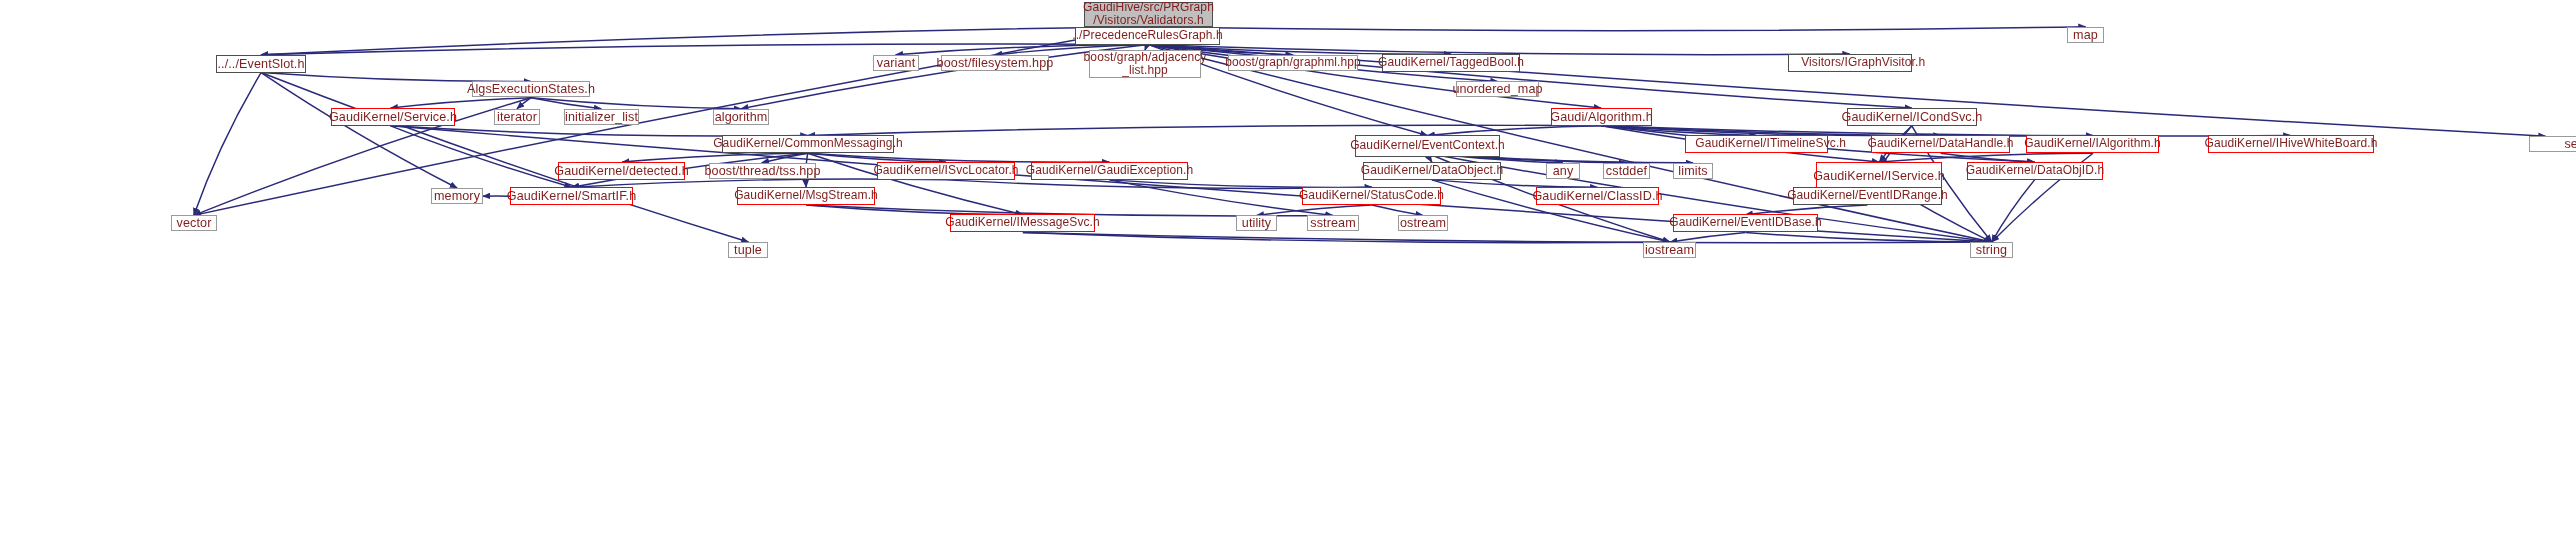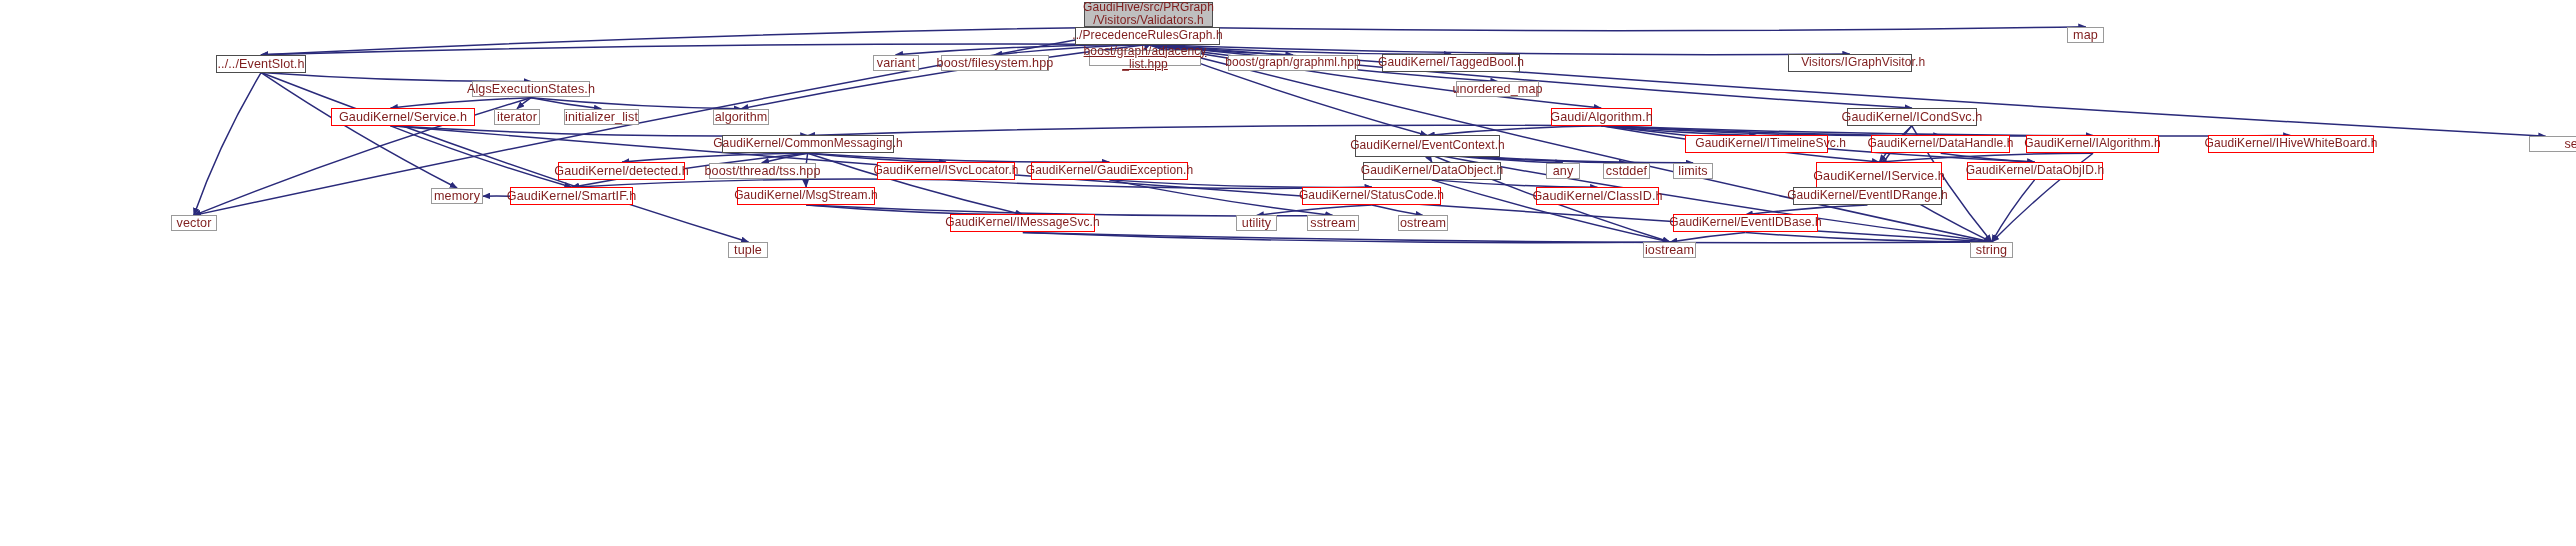--- a/index.html
+++ b/index.html
@@ -150,28 +150,28 @@
       </g>
   </svg>
   <div id="node-layer">
       <div class="node root small" style="left: 1084px; top: 1.5px; width: 129px; height: 25px;"><span>GaudiHive/src/PRGraph
 /Visitors/Validators.h</span></div>
       <div class="node dark small" style="left: 1075px; top: 27px; width: 145px; height: 18px;"><span>../PrecedenceRulesGraph.h</span></div>
       <div class="node" style="left: 2067px; top: 27px; width: 37px; height: 16.3px;"><span>map</span></div>
       <div class="node dark" style="left: 216px; top: 55px; width: 90px; height: 18px;"><span>../../EventSlot.h</span></div>
       <div class="node" style="left: 873px; top: 55px; width: 46px; height: 16.3px;"><span>variant</span></div>
       <div class="node" style="left: 941px; top: 55px; width: 108px; height: 16.3px;"><span>boost/filesystem.hpp</span></div>
-      <div class="node small" style="left: 1089px; top: 50px; width: 112px; height: 16px; text-decoration: underline;"><span>boost/graph/adjacency
+      <div class="node small" style="left: 1089px; top: 50px; width: 112px; height: 28px;"><span>boost/graph/adjacency
 _list.hpp</span></div>
       <div class="node small" style="left: 1228px; top: 55px; width: 130px; height: 16.3px;"><span>boost/graph/graphml.hpp</span></div>
       <div class="node dark small" style="left: 1382px; top: 54px; width: 138px; height: 18px;"><span>GaudiKernel/TaggedBool.h</span></div>
       <div class="node dark small" style="left: 1788px; top: 54px; width: 124px; height: 18px; padding-left: 30px;"><span>Visitors/IGraphVisitor.h</span></div>
       <div class="node" style="left: 472px; top: 81px; width: 118px; height: 16.3px;"><span>AlgsExecutionStates.h</span></div>
       <div class="node" style="left: 1456px; top: 81px; width: 83px; height: 16.3px;"><span>unordered_map</span></div>
-      <div class="node red" style="left: 331px; top: 108px; width: 144px; height: 18px;"><span>GaudiKernel/Service.h</span></div>
+      <div class="node red" style="left: 331px; top: 108px; width: 124px; height: 18px;"><span>GaudiKernel/Service.h</span></div>
       <div class="node" style="left: 494px; top: 109px; width: 46px; height: 16.3px;"><span>iterator</span></div>
       <div class="node" style="left: 564px; top: 109px; width: 75px; height: 16.3px;"><span>initializer_list</span></div>
       <div class="node" style="left: 713px; top: 109px; width: 56px; height: 16.3px;"><span>algorithm</span></div>
       <div class="node red" style="left: 1551px; top: 108px; width: 101px; height: 18px;"><span>Gaudi/Algorithm.h</span></div>
       <div class="node dark" style="left: 1847px; top: 108px; width: 130px; height: 18px;"><span>GaudiKernel/ICondSvc.h</span></div>
       <div class="node dark small" style="left: 722px; top: 135px; width: 172px; height: 18px;"><span>GaudiKernel/CommonMessaging.h</span></div>
       <div class="node dark small" style="left: 1355px; top: 135px; width: 145px; height: 22px;"><span>GaudiKernel/EventContext.h</span></div>
       <div class="node red small" style="left: 1685px; top: 135px; width: 143px; height: 18px; padding-left: 32px;"><span>GaudiKernel/ITimelineSvc.h</span></div>
       <div class="node red small" style="left: 1871px; top: 135px; width: 139px; height: 18px;"><span>GaudiKernel/DataHandle.h</span></div>
       <div class="node red small" style="left: 2026px; top: 135px; width: 133px; height: 18px;"><span>GaudiKernel/IAlgorithm.h</span></div>

